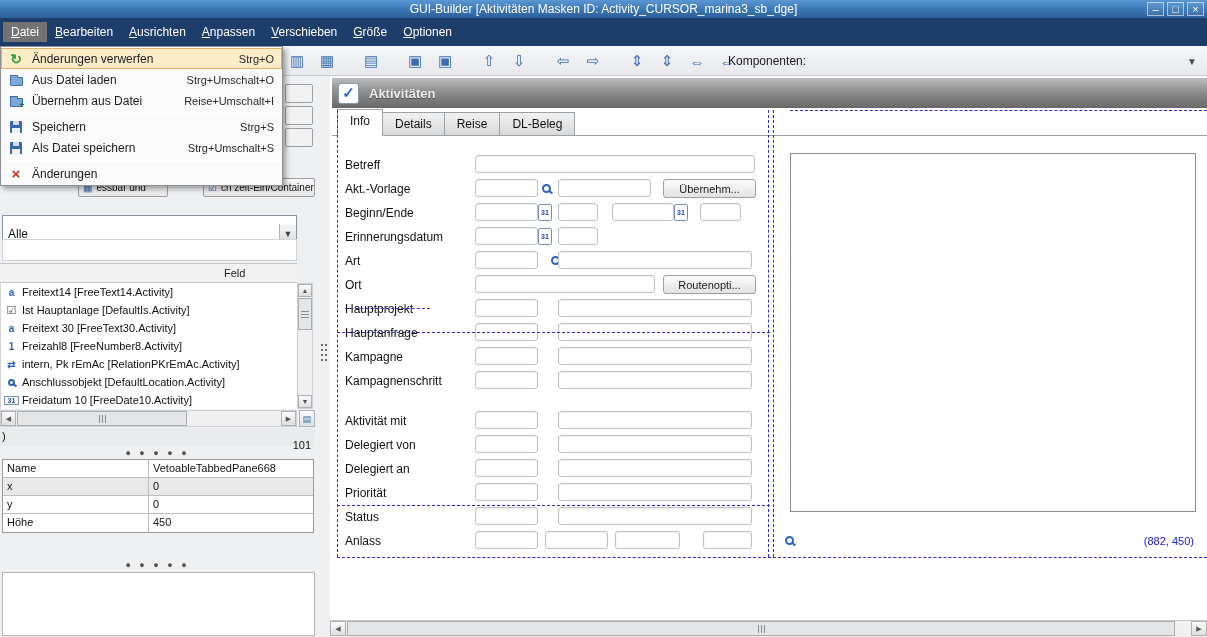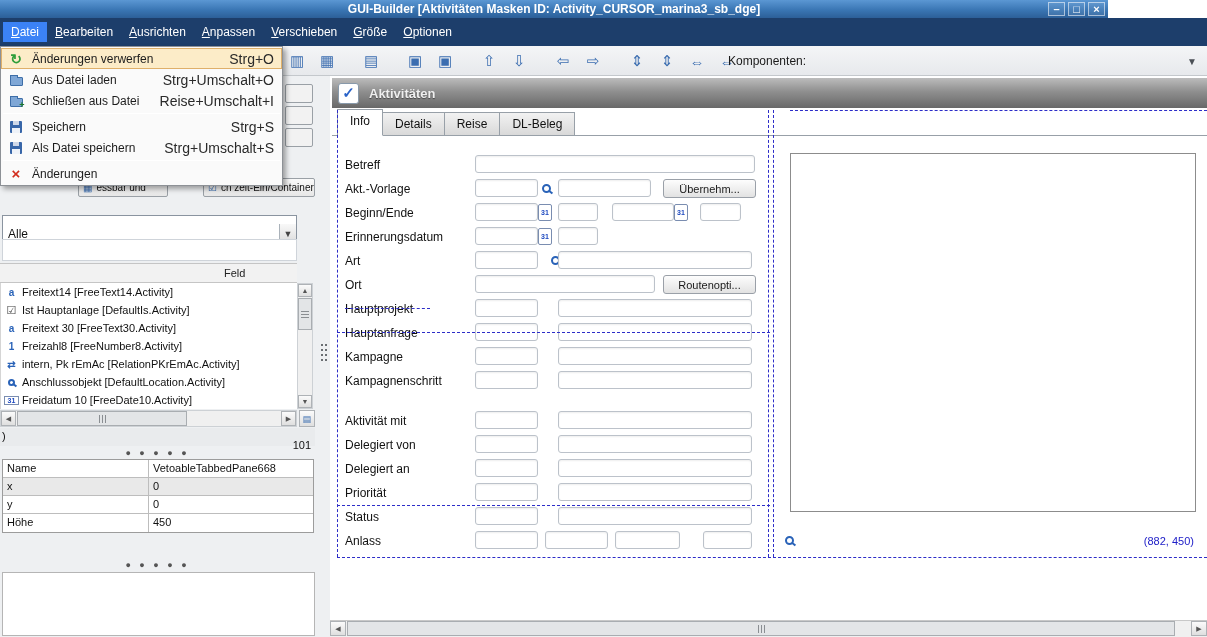--- a/index.html
+++ b/index.html
@@ -1,49 +1,49 @@
 <!DOCTYPE html>
 <html><head>
 <meta charset="utf-8">
 <style>
   * { margin:0; padding:0; box-sizing:border-box; }
   html,body { width:1207px; height:637px; overflow:hidden; }
   body { position:relative; font-family:"Liberation Sans", sans-serif; font-size:12px; background:#fff; color:#111; }
 
   
-  .titlebar { position:absolute; left:0; top:0; width:1108px; height:18px;
+  .titlebar { position:absolute; left:0; top:0; width:1207px; height:18px;
     background:linear-gradient(180deg,#5b97d3 0%,#3a76b4 55%,#2c5f98 100%);
-    color:#fff; display:flex; align-items:center; justify-content:center; font-size:12px; z-index:20;font-weight:bold; }
+    color:#fff; display:flex; align-items:center; justify-content:center; font-size:12px; z-index:20; }
   .win-controls { position:absolute; right:3px; top:2px; display:flex; gap:3px; }
   .win-btn { width:17px; height:14px; display:flex; align-items:center; justify-content:center;
     color:#fff; font-size:11px; line-height:1; border:1px solid rgba(255,255,255,.55); background:rgba(255,255,255,.08); }
 
   .menubar { position:absolute; left:0; top:18px; width:1207px; height:28px; background:#1d3e6b;
     color:#fff; display:flex; align-items:center; padding-left:3px; z-index:20; }
   .menu-item { padding:3px 8px; font-size:12px; white-space:nowrap; cursor:default; }
-  .menu-item.active { background:#3b82f6; }
+  .menu-item.active { background:#737373; }
   .menu-item u { text-decoration:underline; }
 
   .toolbar { position:absolute; left:0; top:46px; width:1207px; height:30px;
     background:linear-gradient(180deg,#f4f5f7,#e7e9ec); border-bottom:1px solid #c4c8cc; z-index:5; }
   .tb-icons { position:absolute; left:286px; top:0; height:30px; display:flex; align-items:center; gap:8px; }
   .tb-btn { width:22px; height:22px; display:flex; align-items:center; justify-content:center;
     font-size:15px; color:#3b6db0; border-radius:2px; }
   .tb-btn.gap { margin-left:14px; }
   .komp-label { position:absolute; left:728px; top:8px; font-size:12px; color:#1a1a1a; }
   .komp-arrow { position:absolute; right:7px; top:8px; width:16px; height:15px; font-size:10px; color:#4a4f55;
     display:flex; align-items:center; justify-content:center; }
 
   
   .file-menu { position:absolute; left:0; top:46px; width:283px; background:#fafafa;
     border:1px solid #8d9196; box-shadow:3px 3px 5px rgba(0,0,0,.35); z-index:50; padding:1px 0; }
   .dd-item { height:21px; display:flex; align-items:center; gap:7px; padding:0 6px; font-size:12px; color:#1c1c1c; }
   .dd-item.hl { background:#fcecc8; box-shadow:inset 0 0 0 1px #dfb06a; }
   .dd-label { flex:1; white-space:nowrap; }
-  .dd-shortcut { font-size:14px; color:#2a2a2a; padding-right:2px; white-space:nowrap; }
+  .dd-shortcut { font-size:11px; color:#2a2a2a; padding-right:2px; white-space:nowrap; }
   .menu-sep { height:1px; background:#c9c9c9; border-bottom:1px solid #fff; margin:2px 2px; }
   .mi-icon { width:18px; display:flex; justify-content:center; align-items:center; font-weight:bold; }
   .g-green { color:#2e9e3a; font-size:14px; }
   .g-red { color:#d22d1e; font-size:15px; }
   .icon-folder { position:relative; width:13px; height:9px; background:#7fa7d6; border:1px solid #3e6ea8; border-radius:1px; margin-top:3px; display:inline-block; }
   .icon-folder::before { content:""; position:absolute; top:-3px; left:-1px; width:6px; height:2px; background:#7fa7d6; border:1px solid #3e6ea8; border-bottom:none; }
   .icon-folder.ins::after { content:"+"; position:absolute; right:-3px; bottom:-4px; color:#1d7a2a; font-size:9px; font-weight:bold; }
   .icon-floppy { position:relative; width:12px; height:12px; background:#3866a8; border-radius:1px; display:inline-block; }
   .icon-floppy::before { content:""; position:absolute; top:0; left:3px; width:6px; height:4px; background:#cfd8e8; }
   .icon-floppy::after { content:""; position:absolute; bottom:0; left:2px; width:8px; height:5px; background:#eef2f8; }
@@ -180,21 +180,21 @@
       <span class="mi-icon">
         <span class="icon-folder"></span>
       </span>
       <span class="dd-label">Aus Datei laden</span>
       <span class="dd-shortcut">Strg+Umschalt+O</span>
     </div>
     <div class="dd-item">
       <span class="mi-icon">
         <span class="icon-folder ins"></span>
       </span>
-      <span class="dd-label">Schließen aus Datei</span>
+      <span class="dd-label">Übernehm aus Datei</span>
       <span class="dd-shortcut">Reise+Umschalt+I</span>
     </div>
     <div class="menu-sep"></div>
     <div class="dd-item">
       <span class="mi-icon">
         <span class="icon-floppy"></span>
       </span>
       <span class="dd-label">Speichern</span>
       <span class="dd-shortcut">Strg+S</span>
     </div>

